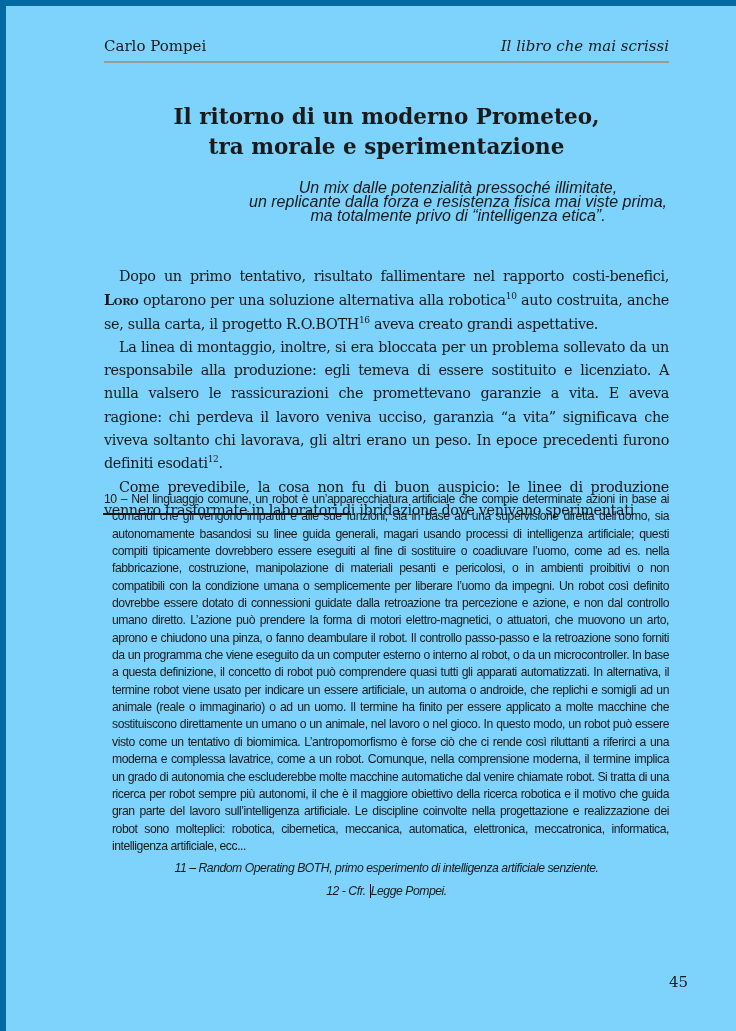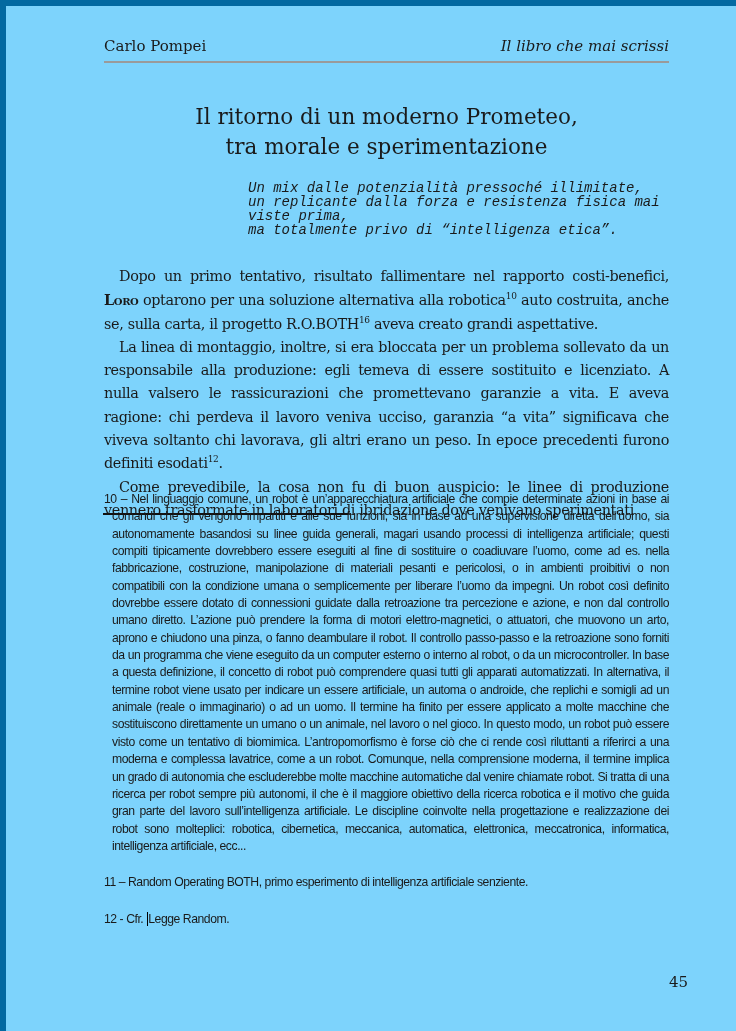--- a/index.html
+++ b/index.html
@@ -12,44 +12,45 @@
     position:absolute; left:98px; top:31px; width:565px; height:24px;
     font-family:"DejaVu Serif", serif; font-size:15px;
     border-bottom:2px solid #9a9a9a;
     display:flex; justify-content:space-between; align-items:flex-start;
   }
   .running-head .right { font-style:italic; }
   .chapter-title {
     position:absolute; left:98px; top:96px; width:565px;
     text-align:center; font-family:"DejaVu Serif", serif; font-size:21.5px; line-height:30px;
     color:#1a1a1a;
+    font-weight:bold;
   }
   .epigraph {
     position:absolute; right:72px; top:175px; width:420px;
-    text-align:left; font-family:Liberation Mono, monospace; font-style:italic; font-size:14px; line-height:14px;
+    text-align:center; font-family:Liberation Sans, sans-serif; font-style:italic; font-size:16px; line-height:14px;
   }
   .body-text {
     position:absolute; left:98px; top:259px; width:565px;
     font-family:"DejaVu Serif", serif; font-size:14.4px; line-height:23.3px;
     text-align:justify; letter-spacing:-0.35px; word-spacing:0px;
   }
   .body-text p { margin:0; text-indent:15px; }
   .body-text .smallcaps { font-variant:small-caps;font-weight:bold; }
   .body-text sup { font-size:9px; line-height:0; vertical-align:6px; }
   .fn-rule {
     position:absolute; left:97px; top:507px; width:245px; height:0;
     border-top:2px solid #111;
   }
   .footnotes {
     position:absolute; left:98px; top:485px; width:565px;
     font-family:"Liberation Sans", sans-serif; font-size:12.2px; line-height:17.35px;
     letter-spacing:-0.45px;
   }
   .footnotes .fn { margin:0; text-align:justify; padding-left:8px; text-indent:-8px; }
-  .footnotes .fn.short { text-align:left; margin-top:19px; }
+  .footnotes .fn.short { text-align:center; margin-top:5px;font-style:italic; }
   .caret { display:inline-block; width:1px; height:14px; background:#000; vertical-align:-3px; margin:0 0 0 1px; }
   .page-number {
     position:absolute; right:52px; top:967px;
     font-family:"DejaVu Serif", serif; font-size:15px;
   }
 </style>
 </head>
 <body>
 
 <div class="page">
@@ -74,17 +75,17 @@
     <p><span>Dopo un primo tentativo, risultato fallimentare nel rapporto costi-benefici, </span><span class="smallcaps">Loro</span><span> optarono per una soluzione alternativa alla robotica</span><sup>10</sup><span> auto costruita, anche se, sulla carta, il progetto R.O.BOTH</span><sup>16</sup><span> aveva creato grandi aspettative.</span></p>
     <p><span>La linea di montaggio, inoltre, si era bloccata per un problema sollevato da un responsabile alla produzione: egli temeva di essere sostituito e licenziato. A nulla valsero le rassicurazioni che promettevano garanzie a vita. E aveva ragione: chi perdeva il lavoro veniva ucciso, garanzia “a vita” significava che viveva soltanto chi lavorava, gli altri erano un peso. In epoce precedenti furono definiti esodati</span><sup>12</sup><span>.</span></p>
     <p>Come prevedibile, la cosa non fu di buon auspicio: le linee di produzione vennero trasformate in laboratori di ibridazione dove venivano sperimentati</p>
   </div>
 
   <div class="fn-rule"></div>
 
   <div class="footnotes">
     <p class="fn">10 – Nel linguaggio comune, un robot è un’apparecchiatura artificiale che compie determinate azioni in base ai comandi che gli vengono impartiti e alle sue funzioni, sia in base ad una supervisione diretta dell’uomo, sia autonomamente basandosi su linee guida generali, magari usando processi di intelligenza artificiale; questi compiti tipicamente dovrebbero essere eseguiti al fine di sostituire o coadiuvare l’uomo, come ad es. nella fabbricazione, costruzione, manipolazione di materiali pesanti e pericolosi, o in ambienti proibitivi o non compatibili con la condizione umana o semplicemente per liberare l’uomo da impegni. Un robot così definito dovrebbe essere dotato di connessioni guidate dalla retroazione tra percezione e azione, e non dal controllo umano diretto. L’azione può prendere la forma di motori elettro-magnetici, o attuatori, che muovono un arto, aprono e chiudono una pinza, o fanno deambulare il robot. Il controllo passo-passo e la retroazione sono forniti da un programma che viene eseguito da un computer esterno o interno al robot, o da un microcontroller. In base a questa definizione, il concetto di robot può comprendere quasi tutti gli apparati automatizzati. In alternativa, il termine robot viene usato per indicare un essere artificiale, un automa o androide, che replichi e somigli ad un animale (reale o immaginario) o ad un uomo. Il termine ha finito per essere applicato a molte macchine che sostituiscono direttamente un umano o un animale, nel lavoro o nel gioco. In questo modo, un robot può essere visto come un tentativo di biomimica. L’antropomorfismo è forse ciò che ci rende così riluttanti a riferirci a una moderna e complessa lavatrice, come a un robot. Comunque, nella comprensione moderna, il termine implica un grado di autonomia che escluderebbe molte macchine automatiche dal venire chiamate robot. Si tratta di una ricerca per robot sempre più autonomi, il che è il maggiore obiettivo della ricerca robotica e il motivo che guida gran parte del lavoro sull’intelligenza artificiale. Le discipline coinvolte nella progettazione e realizzazione dei robot sono molteplici: robotica, cibernetica, meccanica, automatica, elettronica, meccatronica, informatica, intelligenza artificiale, ecc...</p>
     <p class="fn short">11 – Random Operating BOTH, primo esperimento di intelligenza artificiale senziente.</p>
-    <p class="fn short"><span>12 - Cfr. </span><span class="caret"></span><span>Legge Random.</span></p>
+    <p class="fn short"><span>12 - Cfr. </span><span class="caret"></span><span>Legge Pompei.</span></p>
   </div>
 
   <div class="page-number">45</div>
 </div>
 
 </body></html>

